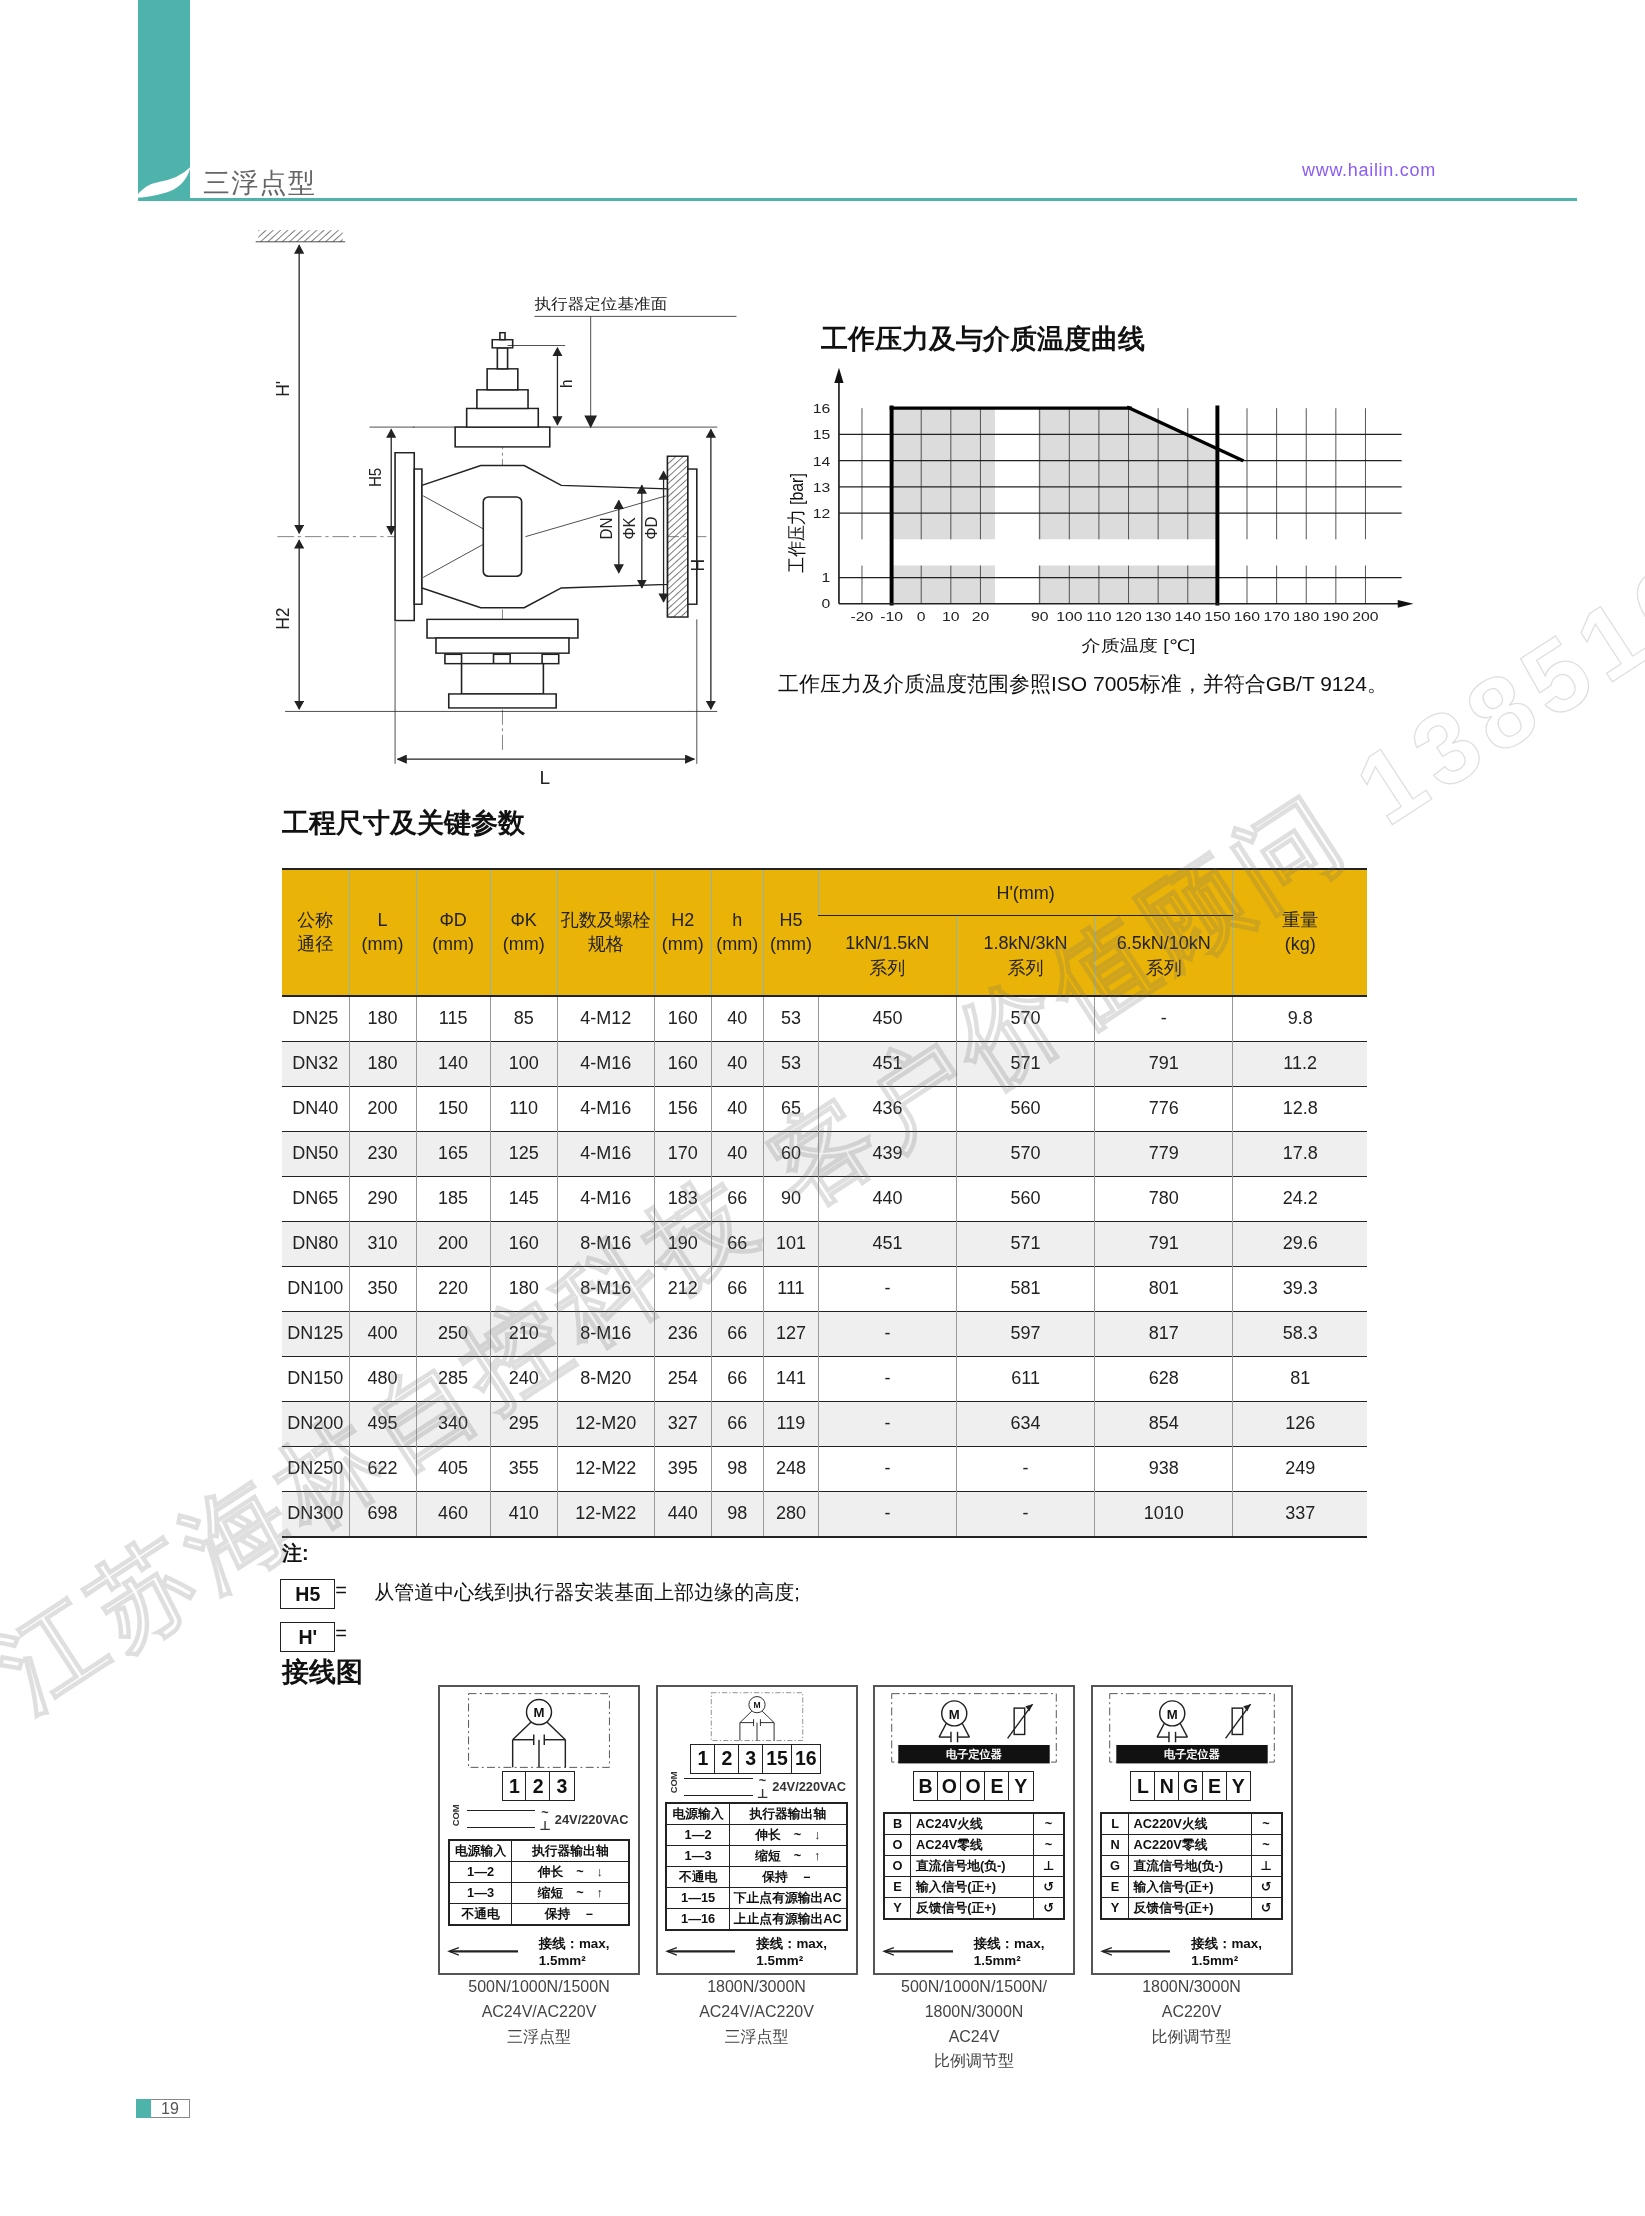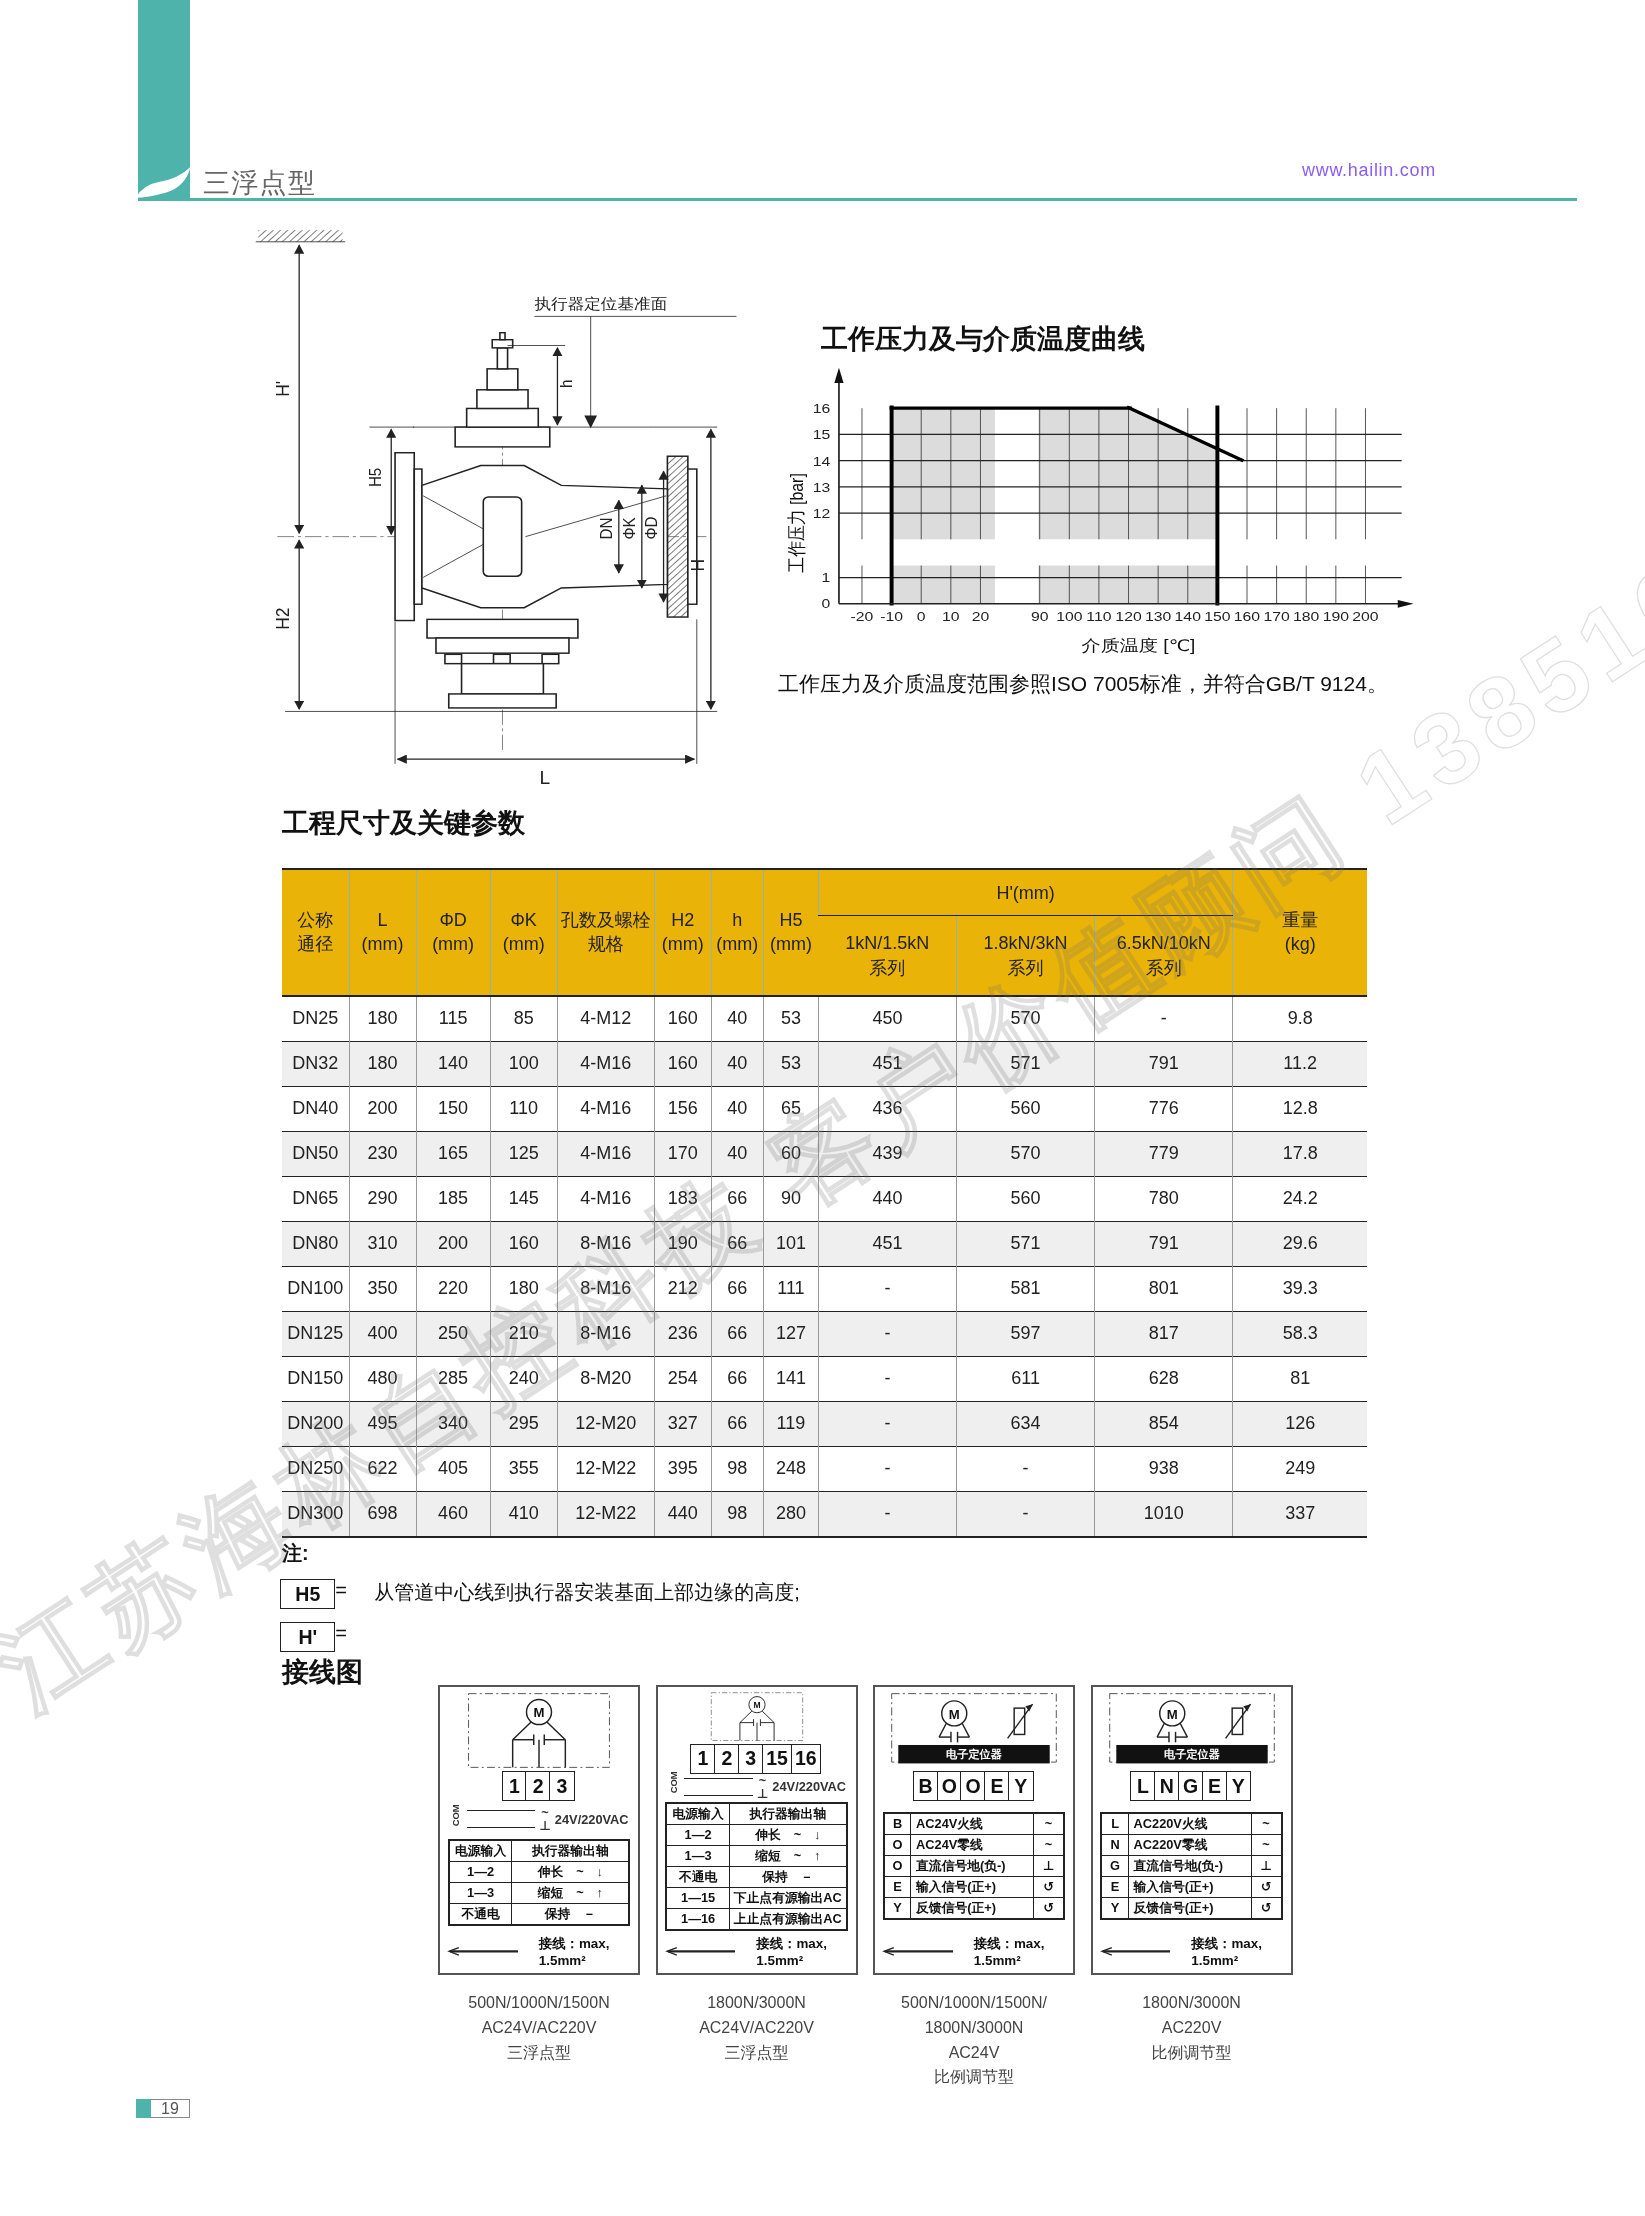--- a/index.html
+++ b/index.html
@@ -73,21 +73,21 @@
   .volt .sig{font-size:12.8px;line-height:1.05;text-align:center;font-weight:700;}
   .volt .vt{font-size:12.8px;font-weight:700;margin-left:4px;}
   .stub{height:9.4px;}
   table.mini{border-collapse:collapse;border:2px solid #222;width:96%;margin:1.3px auto 0;}
   table.mini td{border:1.3px solid #222;font-size:12.8px;font-weight:700;text-align:center;padding:2px 2px;line-height:1.25;color:#111;}
   table.mini td:first-child{width:35%;}
   table.mini.p3 td:first-child{width:15%;}
   table.mini.p3 td:nth-child(2){text-align:left;padding-left:4.7px;}
   table.mini.p3 td:last-child{width:17%;}
   .wnote{margin-top:auto;display:flex;align-items:center;justify-content:center;gap:21px;font-size:13.4px;font-weight:700;color:#111;padding-top:4px;}
-  .caption{margin-top:16px;text-align:center;font-size:16px;line-height:1.55;color:#444;}
+  .caption{text-align:center;font-size:16px;line-height:1.55;color:#444;}
   
   .badge{position:absolute;left:136px;top:2099px;display:flex;height:19px;}
   .badge .sq{width:15px;height:19px;background:#4db3ab;}
   .badge .num{width:39px;border:1.3px solid #888;border-left:none;box-sizing:border-box;display:flex;align-items:center;justify-content:center;font-size:16px;color:#555;background:#fff;}
   
   .wm{position:absolute;left:-27px;top:1626px;font-size:101px;font-weight:700;white-space:nowrap;
     letter-spacing:9.4px;transform:rotate(-33deg);transform-origin:0 0;color:transparent;
     -webkit-text-stroke:1.3px rgba(110,110,110,0.22);pointer-events:none;z-index:9;}
 </style>
 </head>

